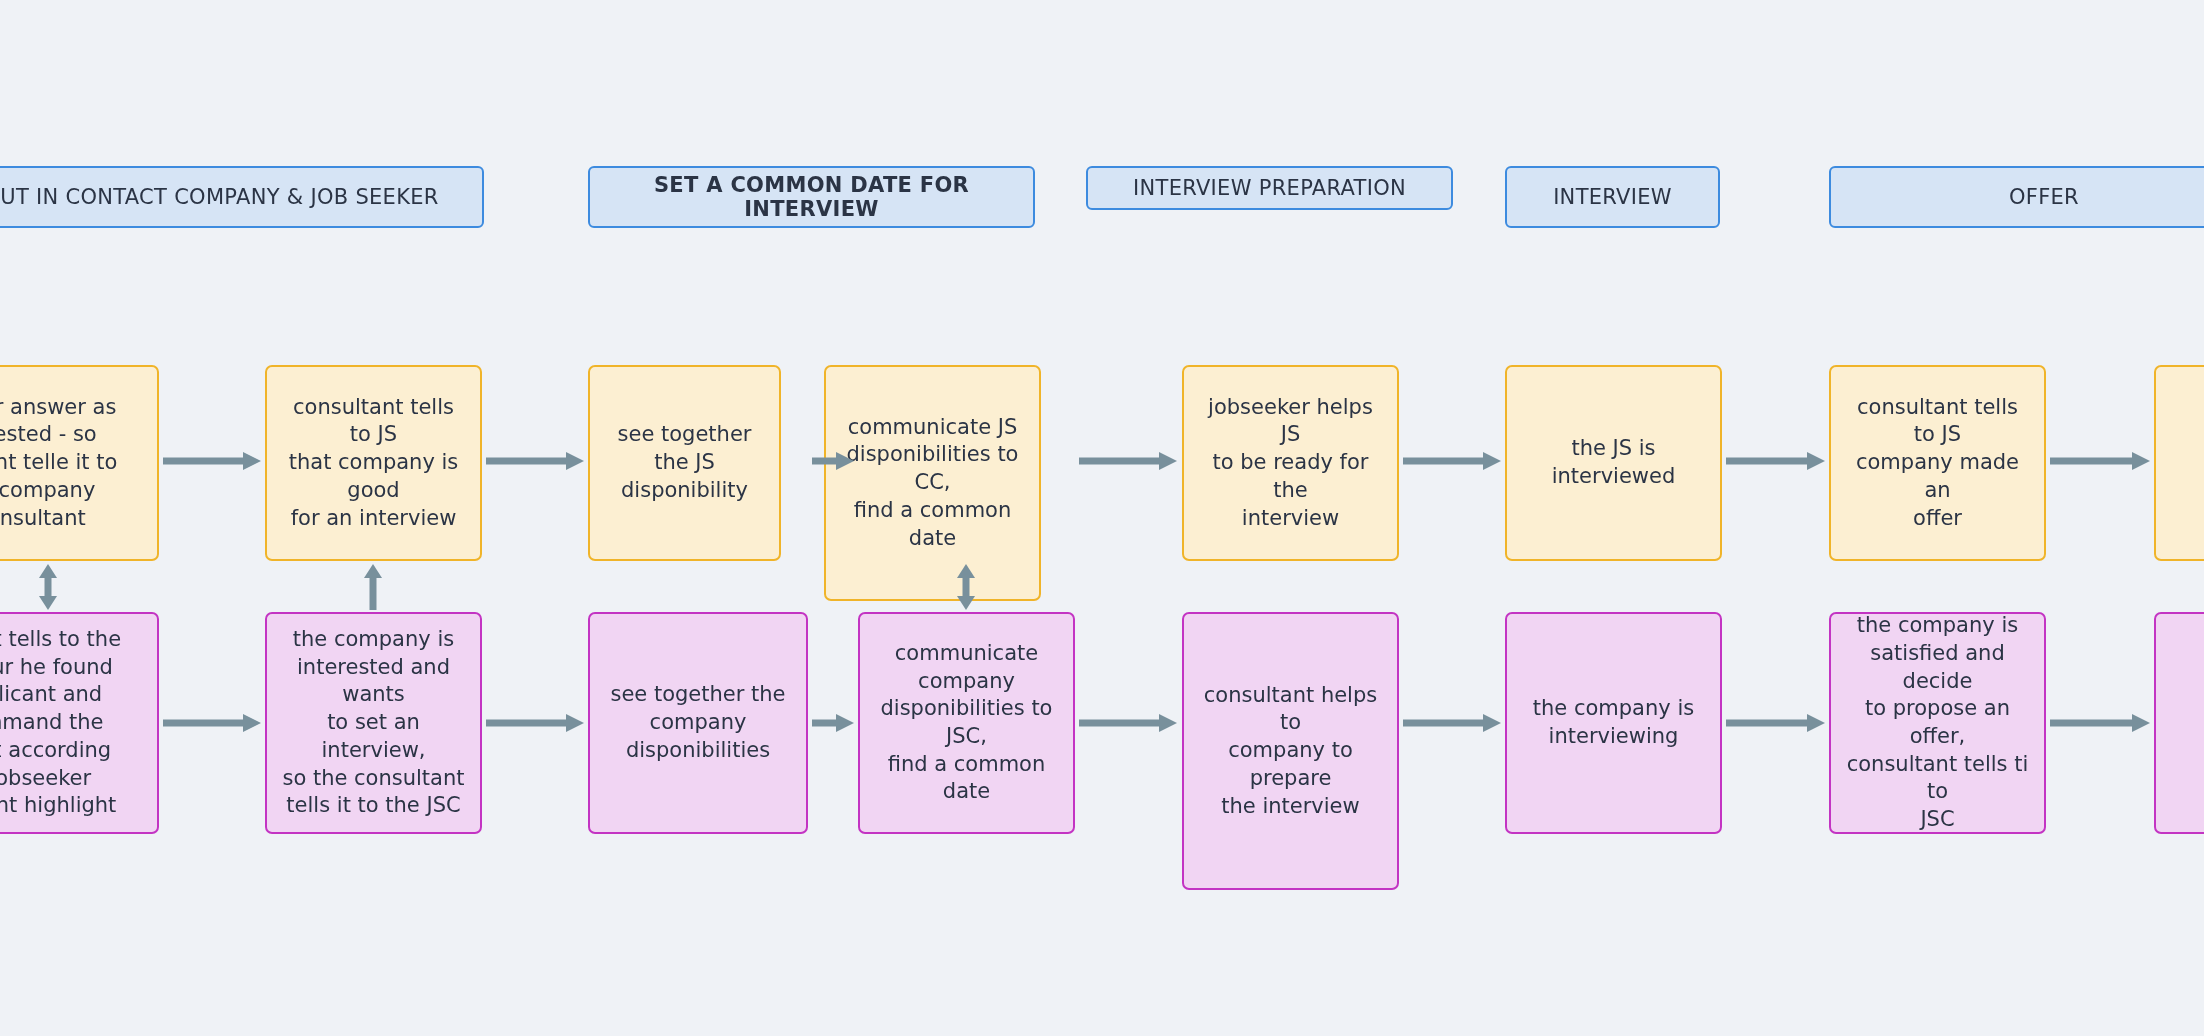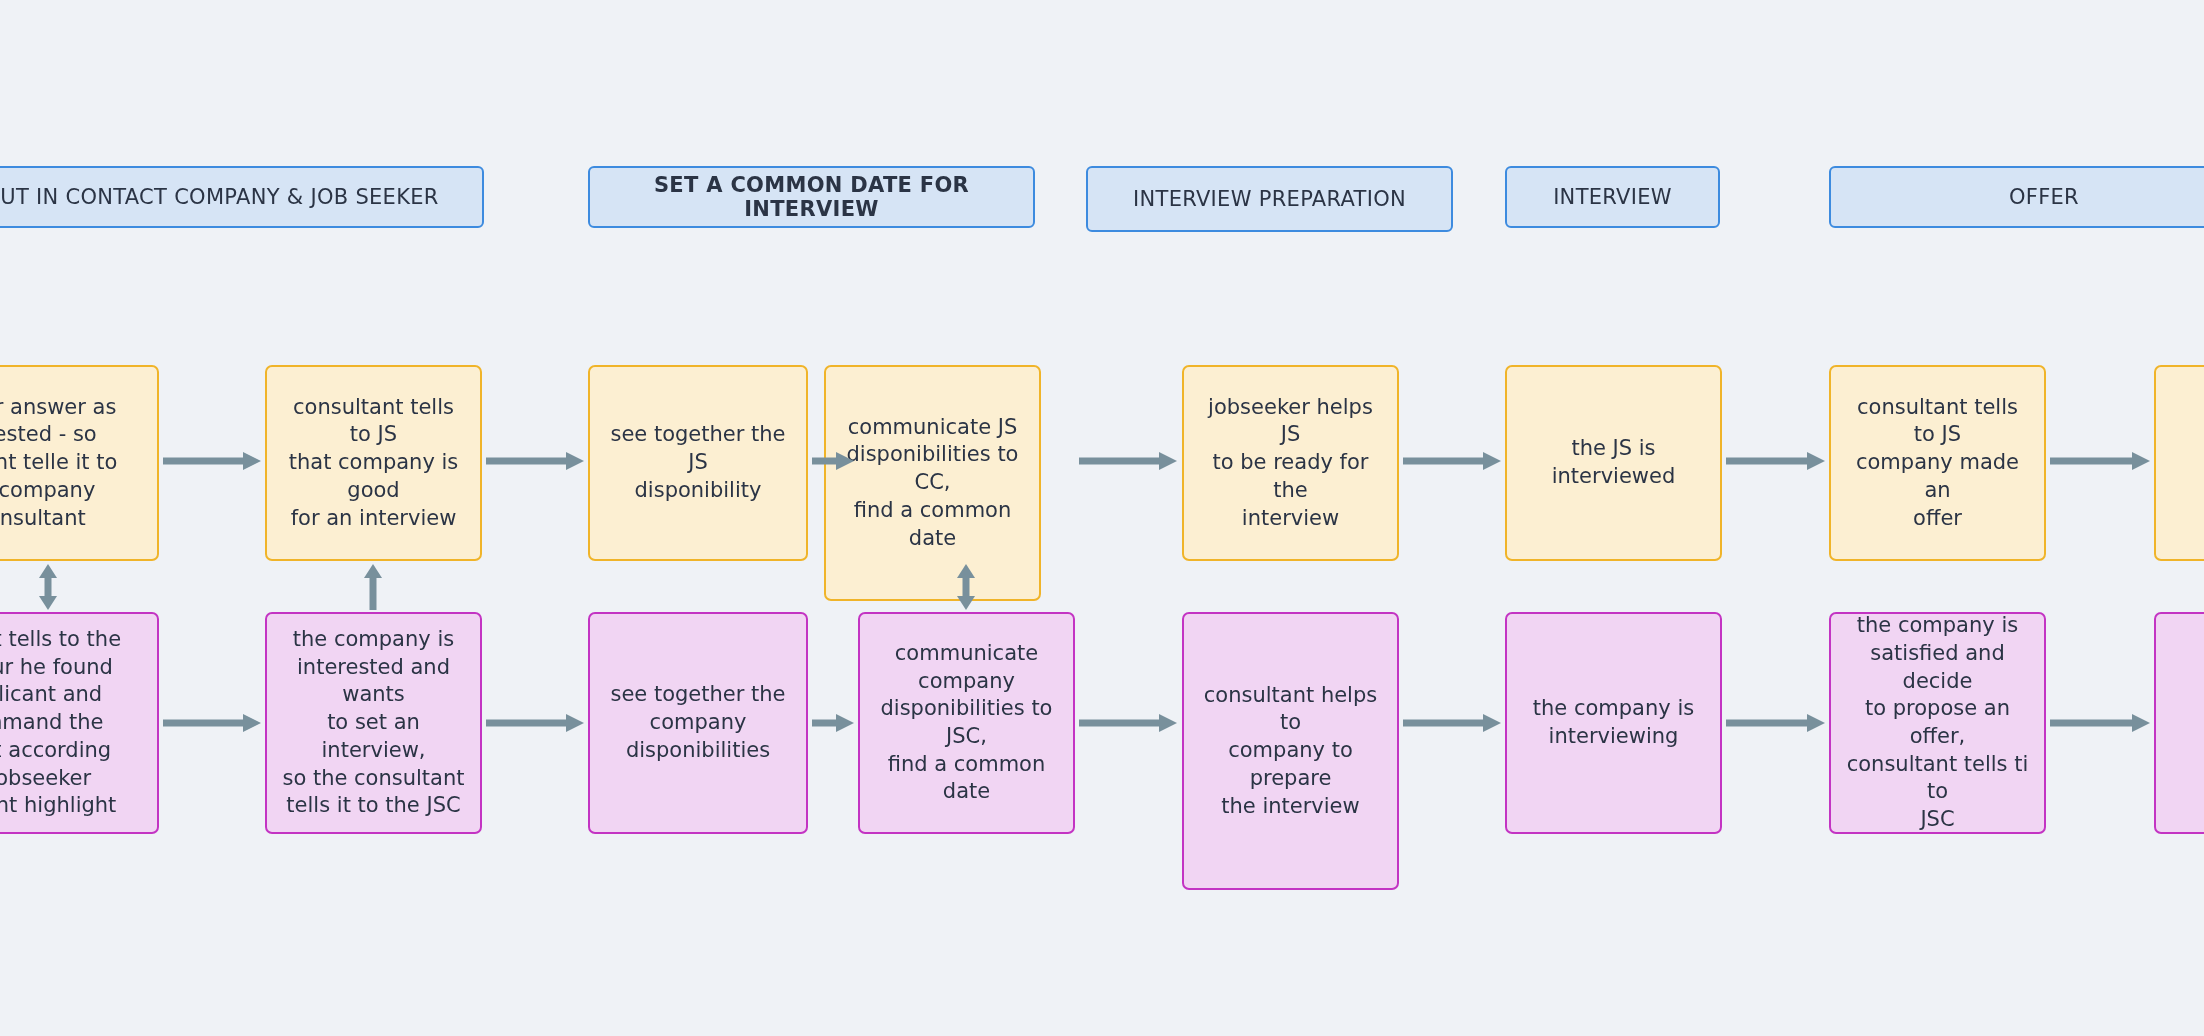--- a/index.html
+++ b/index.html
@@ -77,21 +77,21 @@
 <body>
 
 <div id="canvas">
 
   <div class="phase" style="left:-58px; top:166px; width:542px; height:62px;">
     <span>PUT IN CONTACT COMPANY &amp; JOB SEEKER</span>
   </div>
   <div class="phase" style="left:588px; top:166px; width:447px; height:62px;font-weight:bold;">
     <span>SET A COMMON DATE FOR INTERVIEW</span>
   </div>
-  <div class="phase" style="left:1086px; top:166px; width:367px; height:66px;">
+  <div class="phase" style="left:1086px; top:166px; width:367px; height:44px;">
     <span>INTERVIEW PREPARATION</span>
   </div>
   <div class="phase" style="left:1505px; top:166px; width:215px; height:62px;">
     <span>INTERVIEW</span>
   </div>
   <div class="phase" style="left:1829px; top:166px; width:430px; height:62px;">
     <span>OFFER</span>
   </div>
 
   <div class="node js" style="left:-98px; top:365px; width:257px; height:196px;">
@@ -99,21 +99,21 @@
 terested - so
 sutlant telle it to
 he company
 consultant</span>
   </div>
   <div class="node js" style="left:265px; top:365px; width:217px; height:196px;">
     <span>consultant tells to JS
 that company is good
 for an interview</span>
   </div>
-  <div class="node js" style="left:588px; top:365px; width:220px; height:196px;">
+  <div class="node js" style="left:588px; top:365px; width:193px; height:196px;">
     <span>see together the JS
 disponibility</span>
   </div>
   <div class="node js" style="left:824px; top:365px; width:217px; height:236px;text-align:center;">
     <span>communicate JS
 disponibilities to CC,
 find a common date</span>
   </div>
   <div class="node js" style="left:1182px; top:365px; width:217px; height:196px;">
     <span>jobseeker helps JS

